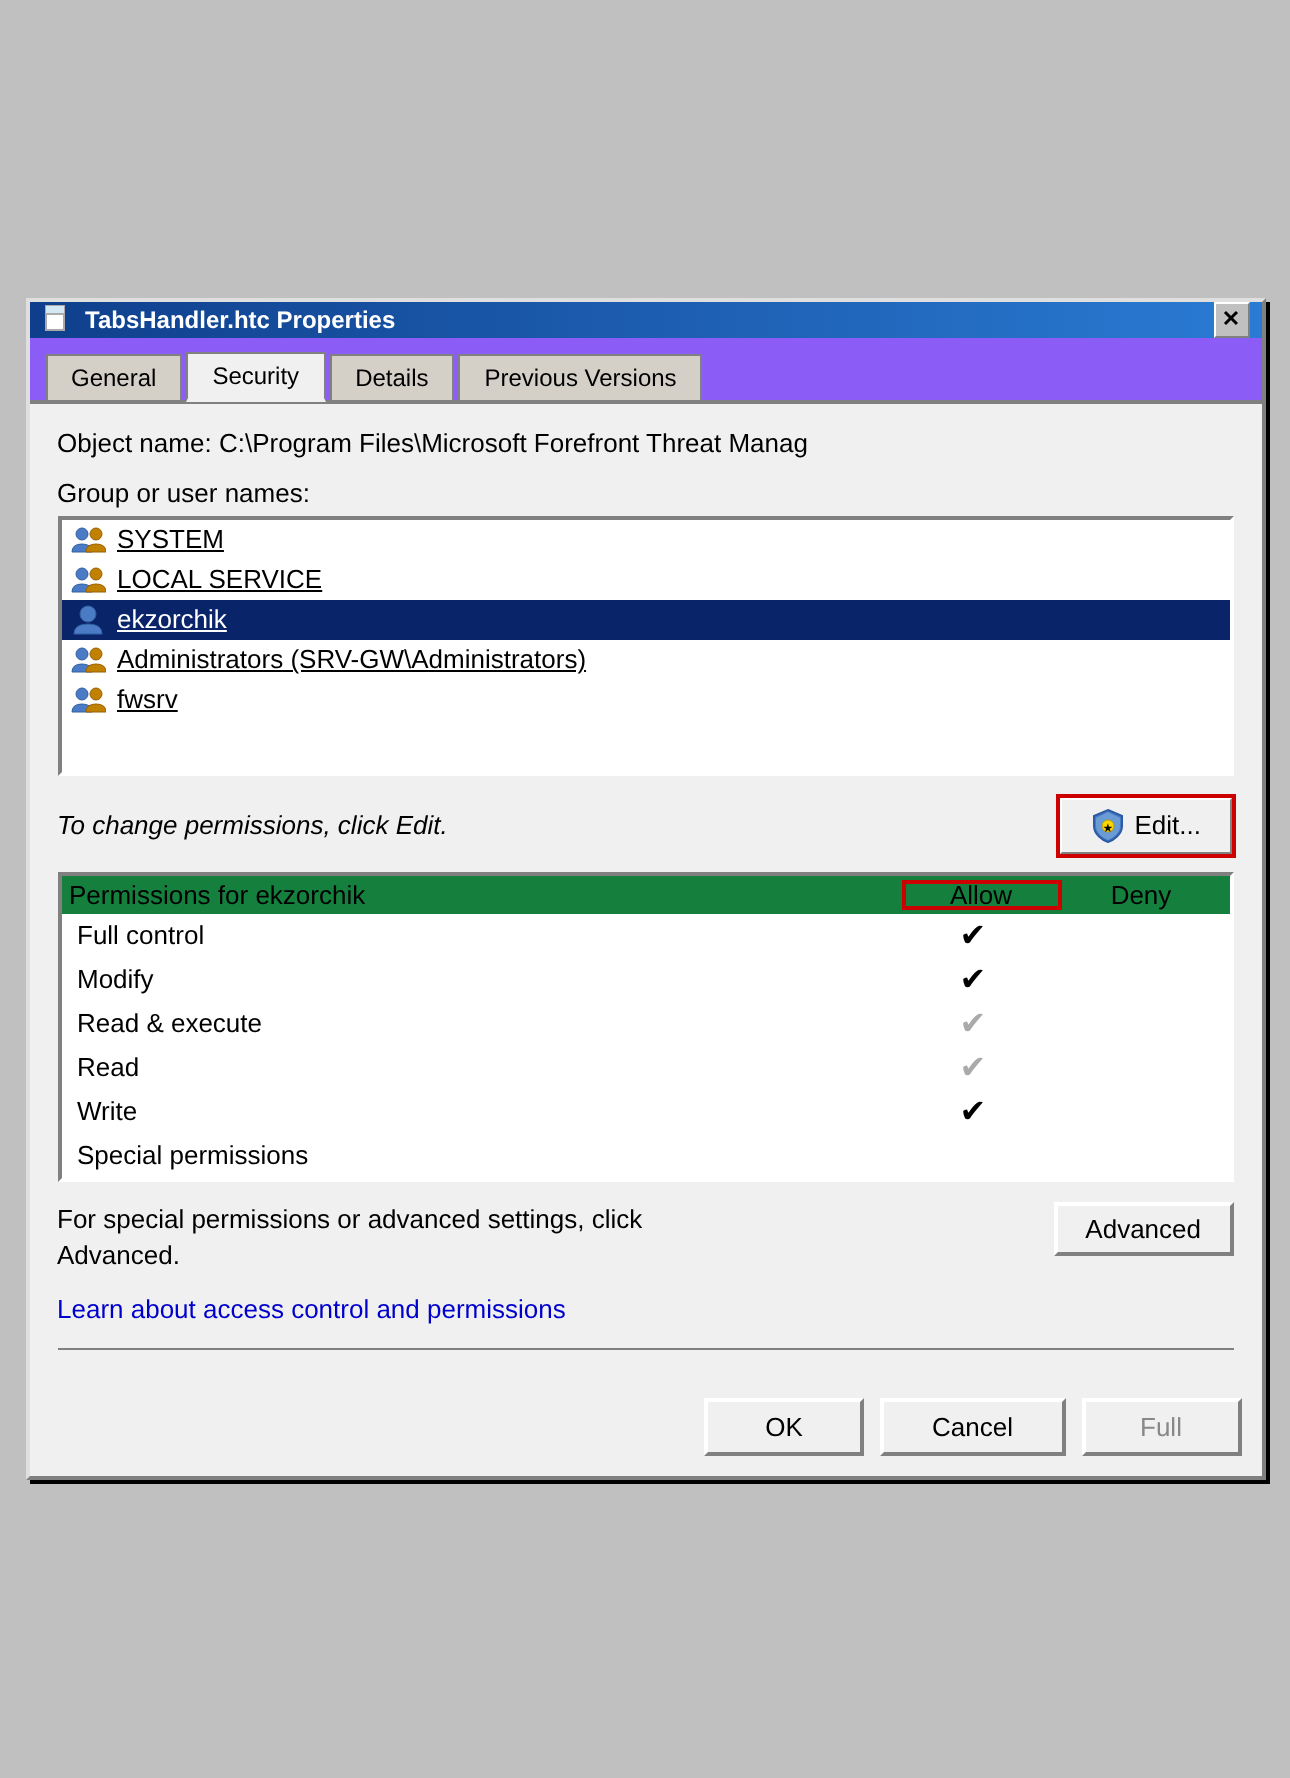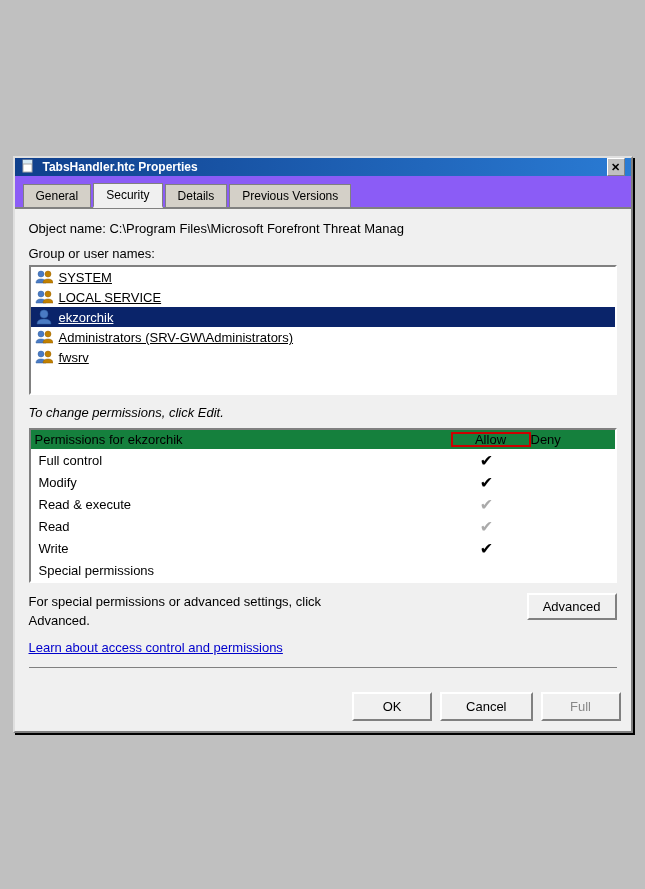--- a/index.html
+++ b/index.html
@@ -159,21 +159,21 @@
       background: #15803d;
       padding: 2px 4px;
     }
     .perms-header-allow {
       text-align: center;
       font-size: 13px;
       outline: 2px solid #c00;
       outline-offset: -2px;
     }
     .perms-header-deny {
-      text-align: left;
+      text-align: center;
       font-size: 13px;
     }
     .perm-row {
       display: grid;
       grid-template-columns: 1fr 80px 80px;
       padding: 1px 8px;
       font-size: 13px;
       min-height: 22px;
       align-items: center;
     }
@@ -199,21 +199,20 @@
       padding: 4px 14px;
       font-size: 13px;
       background: #f0f0f0;
       border: 2px solid;
       border-color: #fff #808080 #808080 #fff;
       cursor: pointer;
       white-space: nowrap;
     }
     .learn-link {
       color: #0000cc;
-      text-decoration: underline;
       cursor: pointer;
       font-size: 13px;
       margin-bottom: 12px;
       display: block;
     }
     .bottom-divider {
       border-top: 1px solid #808080;
       margin: 8px 0 8px 0;
     }
     .bottom-buttons {
@@ -314,20 +313,30 @@
           <path d="M1 14 Q1 10 6 10 Q11 10 11 14Z" fill="#4a7bc4" stroke="#3060a0" stroke-width="0.5"></path>
           <circle cx="13" cy="5" r="3" fill="#c08000" stroke="#9a6000" stroke-width="0.5"></circle>
           <path d="M8 14 Q8 10 13 10 Q18 10 18 14Z" fill="#c08000" stroke="#9a6000" stroke-width="0.5"></path>
         </svg>
         <span>fwsrv</span>
       </div>
     </div>
 
     <div class="permissions-section">
       <span class="permissions-hint">To change permissions, click Edit.</span>
+      <button class="edit-btn">
+
+        <svg class="shield-icon" viewBox="0 0 18 18">
+          <path d="M9 1 L16 4 L16 9 C16 13 12 16 9 17 C6 16 2 13 2 9 L2 4 Z" fill="#4a7bc4" stroke="#2a5ba4" stroke-width="1"></path>
+          <path d="M9 2 L15 5 L15 9 C15 12.5 11.5 15 9 16 C6.5 15 3 12.5 3 9 L3 5 Z" fill="#6a9bd4"></path>
+          <circle cx="9" cy="9" r="3" fill="#ffd700" stroke="#c0a000" stroke-width="0.5"></circle>
+          <text x="9" y="12" text-anchor="middle" font-size="6" fill="#000">★</text>
+        </svg>
+        <span>Edit...</span>
+      </button>
     </div>
 
     <div class="perms-table-wrapper inset-box">
       <div class="perms-header">
         <span>Permissions for ekzorchik</span>
         <span class="perms-header-allow">Allow</span>
         <span class="perms-header-deny">Deny</span>
       </div>
 
       <div class="perm-row">

